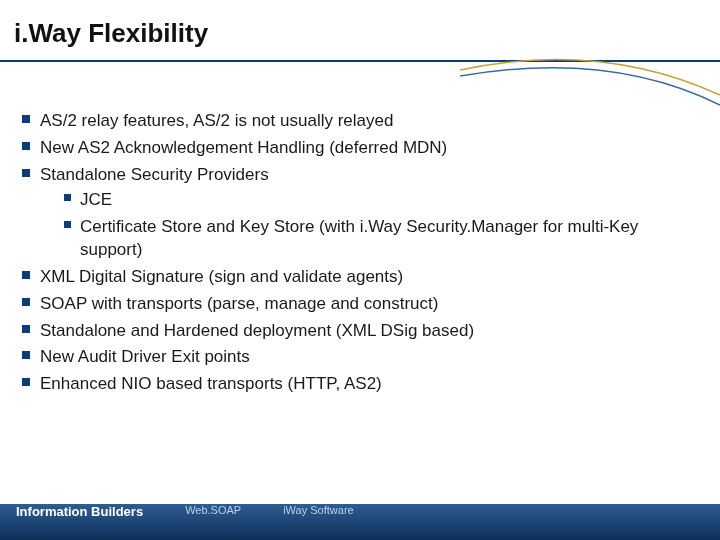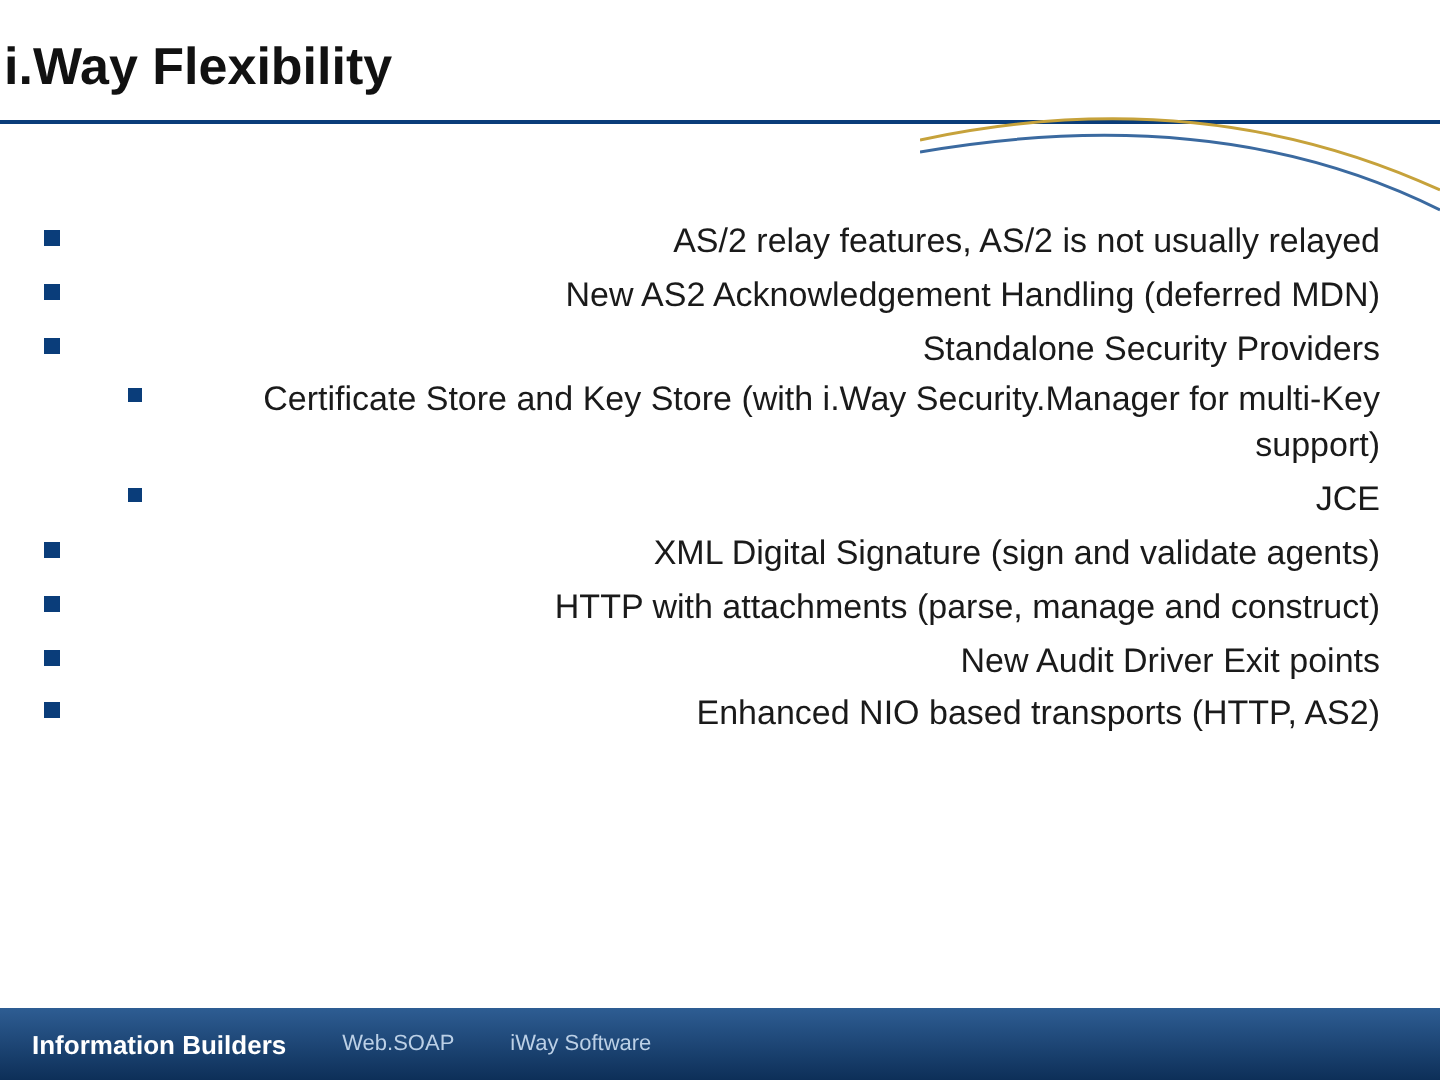--- a/index.html
+++ b/index.html
@@ -15,21 +15,21 @@
   }
   .slide {
     position: relative;
     width: 720px;
     height: 540px;
     box-sizing: border-box;
   }
   .title {
     position: absolute;
     top: 18px;
-    left: 2px;
+    left: 14px;
     font-size: 26px;
     font-weight: bold;
     color: #111;
   }
   .rule {
     position: absolute;
     top: 60px;
     left: 0;
     width: 720px;
     height: 2px;
@@ -53,21 +53,20 @@
   }
   ul.lvl1 {
     list-style: none;
     margin: 0;
     padding: 0;
   }
   ul.lvl1 > li {
     position: relative;
     padding-left: 18px;
     margin: 0 0 4px 0;
-    text-align: right;
   }
   ul.lvl1 > li::before {
     content: "";
     position: absolute;
     left: 0;
     top: 5px;
     width: 8px;
     height: 8px;
     background: #0a3d7a;
   }
@@ -93,24 +92,23 @@
   .footer {
     position: absolute;
     bottom: 0;
     left: 0;
     width: 720px;
     height: 36px;
     background: linear-gradient(#2e5d93, #0d2f58);
     color: #dfe8f3;
     font-size: 10px;
     display: flex;
-    align-items: center;
     padding: 0 16px;
     box-sizing: border-box;
-    gap: 28px;
+    gap: 42px;
   }
   .footer .brand-main {
     font-size: 13px;
     font-weight: bold;
     color: #ffffff;
     display: inline-flex;
     align-items: baseline;
     gap: 2px;
   }
   .footer .brand-sub {
@@ -137,26 +135,27 @@
     <path d="M0 26 Q 150 0 260 55" stroke="#3b6aa0" stroke-width="1.5" fill="none"></path>
   </svg>
 
   <div class="content">
     <ul class="lvl1">
       <li><span>AS/2 relay features, AS/2 is not usually relayed</span></li>
       <li><span>New AS2 Acknowledgement Handling (deferred MDN)</span></li>
       <li>
         <span>Standalone Security Providers</span>
         <ul class="lvl2">
+          <li><span>JCE</span></li>
           <li><span>Certificate Store and Key Store (with i.Way Security.Manager for multi-Key support)</span></li>
-          <li><span>JCE</span></li>
         </ul>
       </li>
       <li><span>XML Digital Signature (sign and validate agents)</span></li>
-      <li><span>HTTP with attachments (parse, manage and construct)</span></li>
+      <li><span>SOAP with transports (parse, manage and construct)</span></li>
+      <li><span>Standalone and Hardened deployment (XML DSig based)</span></li>
       <li><span>New Audit Driver Exit points</span></li>
       <li><span>Enhanced NIO based transports (HTTP, AS2)</span></li>
     </ul>
   </div>
 
   <div class="footer">
     <span class="brand-main">Information Builders</span>
     <span class="brand-sub">Web.SOAP</span>
     <span class="brand-sub">iWay Software</span>
     <span class="pagenum"></span>

